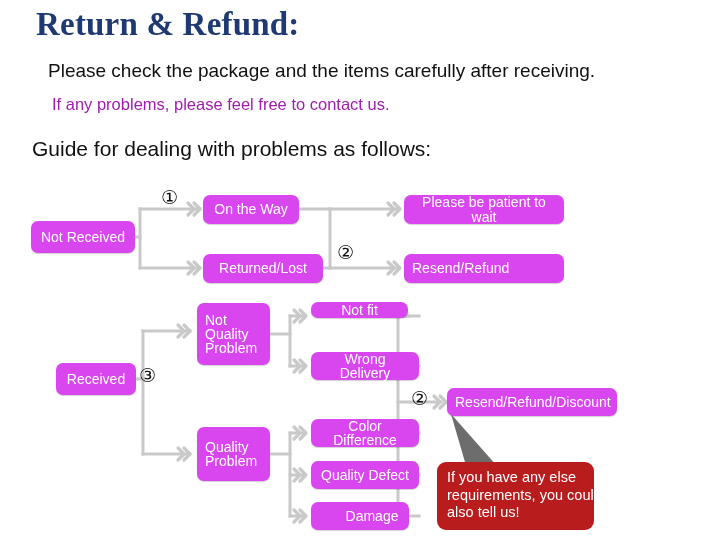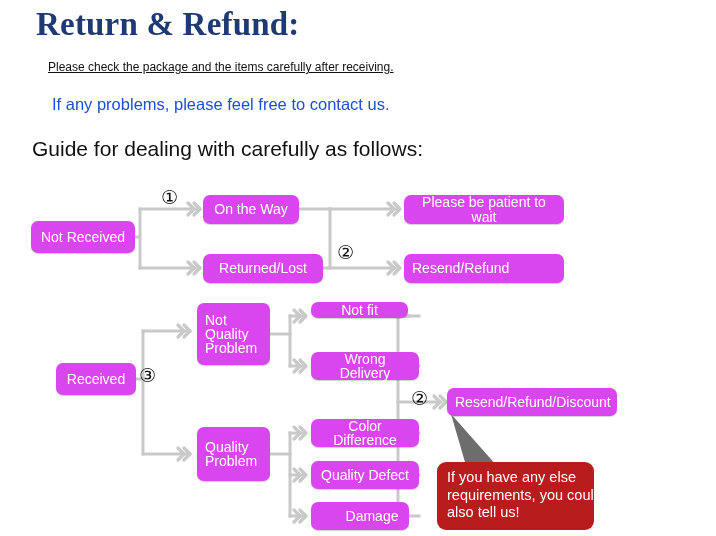--- a/index.html
+++ b/index.html
@@ -5,22 +5,22 @@
   html,body{margin:0;padding:0;background:#ffffff;}
   body{width:716px;height:536px;position:relative;overflow:hidden;
        font-family:"Liberation Sans",sans-serif;color:#1a1a1a;}
 
   #canvas{position:absolute;inset:0;width:716px;height:536px;}
 
   
   .title{position:absolute;left:36px;top:6px;font-family:"Liberation Serif",serif;
          font-weight:bold;font-size:33px;letter-spacing:.2px;color:#1f3a72;
          white-space:nowrap;}
-  .sub1{position:absolute;left:48px;top:60px;font-size:12px;white-space:nowrap;color:#111;text-decoration:underline;}
-  .sub2{position:absolute;left:52px;top:95px;font-size:16.5px;white-space:nowrap;color:#1d4ed8;text-align:right;}
+  .sub1{position:absolute;left:48px;top:60px;font-size:19px;white-space:nowrap;color:#111;}
+  .sub2{position:absolute;left:52px;top:95px;font-size:16.5px;white-space:nowrap;color:#a21caf;text-align:right;}
   .guide{position:absolute;left:32px;top:137px;font-size:21px;white-space:nowrap;color:#111;}
 
   
   .box{position:absolute;background:#d946ef;border-radius:7px;color:#ffffff;
        display:flex;align-items:center;box-sizing:border-box;
        font-size:14px;line-height:1.02;padding:0 8px;
        box-shadow:0 1px 1px rgba(0,0,0,.18);}
   .box.ctr{justify-content:center;text-align:center;}
   .box.lft{justify-content:flex-start;text-align:left;}
   .box.multi{align-items:center;}
@@ -42,21 +42,21 @@
   .callout span{display:block;white-space:nowrap;}
 </style>
 </head>
 <body>
 
 <div id="canvas">
 
   <div class="title">Return &amp; Refund:</div>
   <div class="sub1">Please check the package and the items carefully after receiving.</div>
   <div class="sub2">If any problems, please feel free to contact us.</div>
-  <div class="guide">Guide for dealing with carefully as follows:</div>
+  <div class="guide">Guide for dealing with problems as follows:</div>
 
   <svg class="wires" viewBox="0 0 716 536" xmlns="http://www.w3.org/2000/svg">
     <defs>
       <g id="chev">
         <path d="M0,-6 L6,0 L0,6" fill="none" stroke="#c9c9c9" stroke-width="3.2" stroke-linecap="round" stroke-linejoin="round"></path>
         <path d="M6,-6 L12,0 L6,6" fill="none" stroke="#c9c9c9" stroke-width="3.2" stroke-linecap="round" stroke-linejoin="round"></path>
       </g>
     </defs>
     <g stroke="#c9c9c9" stroke-width="3" fill="none" stroke-linecap="square">
 

